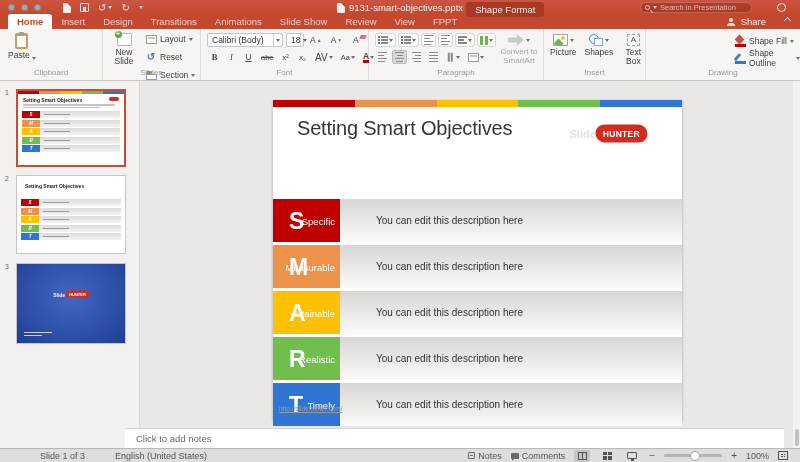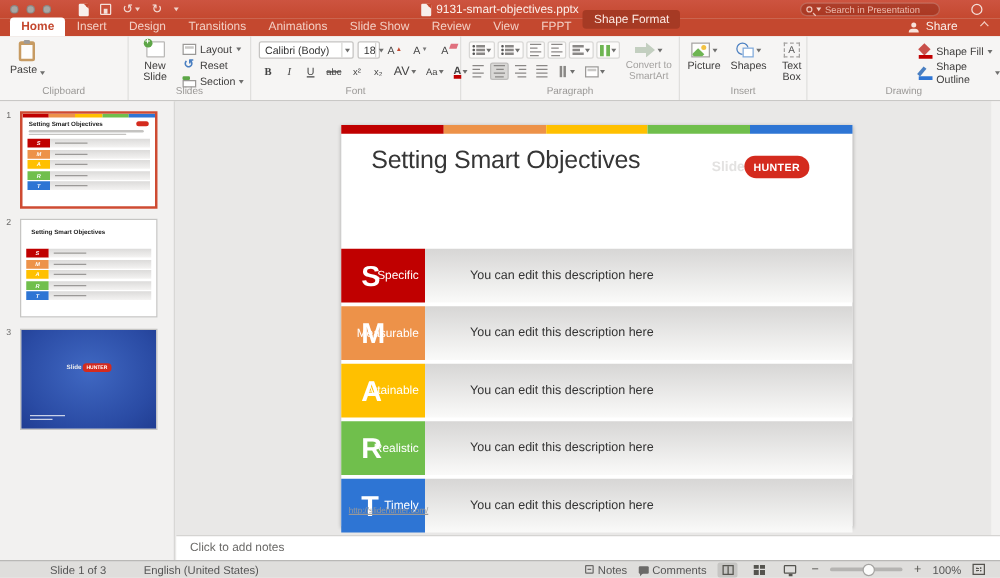--- a/index.html
+++ b/index.html
@@ -34,21 +34,21 @@
   .caret { width:0; height:0; border-left:3px solid transparent; border-right:3px solid transparent;
     border-top:3px solid #6F6F6E; display:inline-block; }
   .caret.lt { border-top-color:#F2D4CB; }
   .caret.sm { border-left-width:2.5px; border-right-width:2.5px; border-top-width:3px; }
 
   
   #tabbar { position:absolute; top:15px; left:0; width:800px; height:14px; background:#C4482F;
     display:flex; align-items:flex-end; padding-left:8px; }
   .tab { font-size:9.5px; color:#F3CFC4; padding:2px 9px 2px; border-radius:3px 3px 0 0; white-space:nowrap; }
   .tab.active { background:#FFFFFF; color:#C4482F; font-weight:bold; }
-  .tab.ctx { background:#A63A24; color:#FDEAE3; margin-bottom:6px; border-radius:3px; }
+  .tab.ctx { background:#A63A24; color:#FDEAE3; margin-bottom:12px; border-radius:3px; }
   #share-area { margin-left:auto; display:flex; align-items:center; gap:5px; padding-right:10px; padding-bottom:2px;}
   .person-ic { width:9px; height:8px; position:relative; }
   .person-ic i { position:absolute; left:2px; top:0; width:4px; height:4px; background:#F8E3DB; border-radius:50%; }
   .person-ic u { position:absolute; left:0; bottom:0; width:8px; height:3px; background:#F8E3DB;
     border-radius:3px 3px 0 0; }
   #share-label { color:#FBEFEA; font-size:9.5px; }
   .chev-up { width:5px; height:5px; border-left:1.5px solid #F3CFC4; border-top:1.5px solid #F3CFC4;
     transform:rotate(45deg); margin-left:14px; margin-bottom:2px;}
 
   
@@ -207,21 +207,21 @@
   
   #thumb-3 { background:radial-gradient(ellipse at 50% 42%, #4068C2 0%, #2A4BA4 70%, #203D92 100%); }
   #thumb-3 .t3logo { position:absolute; left:50%; top:38%; transform:translate(-50%,-50%);
     display:flex; align-items:center; gap:1px; }
   #thumb-3 .t3pre { color:#EEE; font-size:5px; font-weight:bold; }
   #thumb-3 .t3blob { background:#D42B1E; color:#FFF; font-size:4px; font-weight:bold;
     padding:1px 3px; border-radius:3px; }
   #thumb-3 .t3line { position:absolute; left:7px; height:1px; background:rgba(255,255,255,.75); }
 
   
-  #notes { position:absolute; top:428px; left:141px; width:659px; height:20px; background:#FFF;
+  #notes { position:absolute; top:428px; left:125px; width:659px; height:20px; background:#FFF;
     border-top:1px solid #D5D4D2; display:flex; align-items:center; }
   #notes span { margin-left:11px; font-size:9.5px; color:#6B6A68; }
   #statusbar { position:absolute; top:448px; left:0; width:800px; height:14px; background:#DFDEDC;
     border-top:1px solid #B9B8B6; display:flex; align-items:center; font-size:9px; color:#555; }
   #status-slide { margin-left:40px; }
   #status-lang { margin-left:30px; }
   #status-right { margin-left:auto; display:flex; align-items:center; gap:9px; padding-right:12px; }
   .sbtn { display:flex; align-items:center; gap:3px; }
   .note-ic { width:7px; height:7px; border:1px solid #6B6A68; border-radius:1px; position:relative; }
   .note-ic:after { content:""; position:absolute; left:1px; top:2px; width:3px; height:1px; background:#6B6A68; }
@@ -316,21 +316,21 @@
     <div class="glabel">Clipboard</div>
   </div>
 
   <div class="rgroup" style="width:98px">
     <div class="abs" style="left:6px;top:4px">
       <div class="bigbtn">
         <span class="newslide-ic"></span>
         <span style="width:30px">New Slide</span>
       </div>
     </div>
-    <div class="abs" style="left:42px;top:4px;display:flex;flex-direction:column;gap:1px">
+    <div class="abs" style="left:42px;top:4px;display:flex;flex-direction:column;gap:6px">
       <div class="smallrow">
         <span class="ric">
             <span class="layout-ic"></span>
           </span>
         <span>Layout</span>
           <span class="caret sm"></span>
       </div>
       <div class="smallrow">
         <span class="ric reset-ic">↺</span>
         <span>Reset</span>

